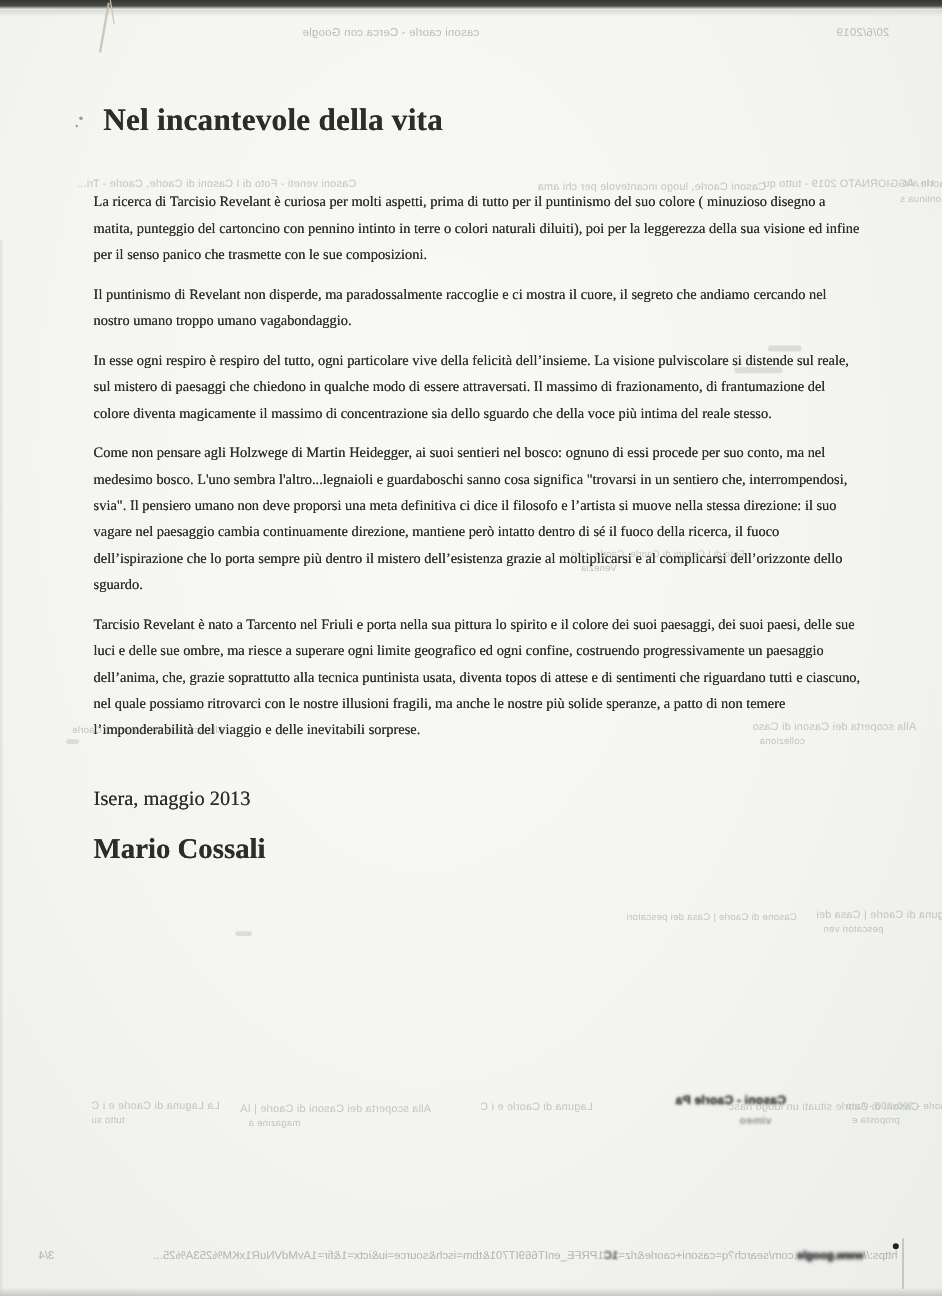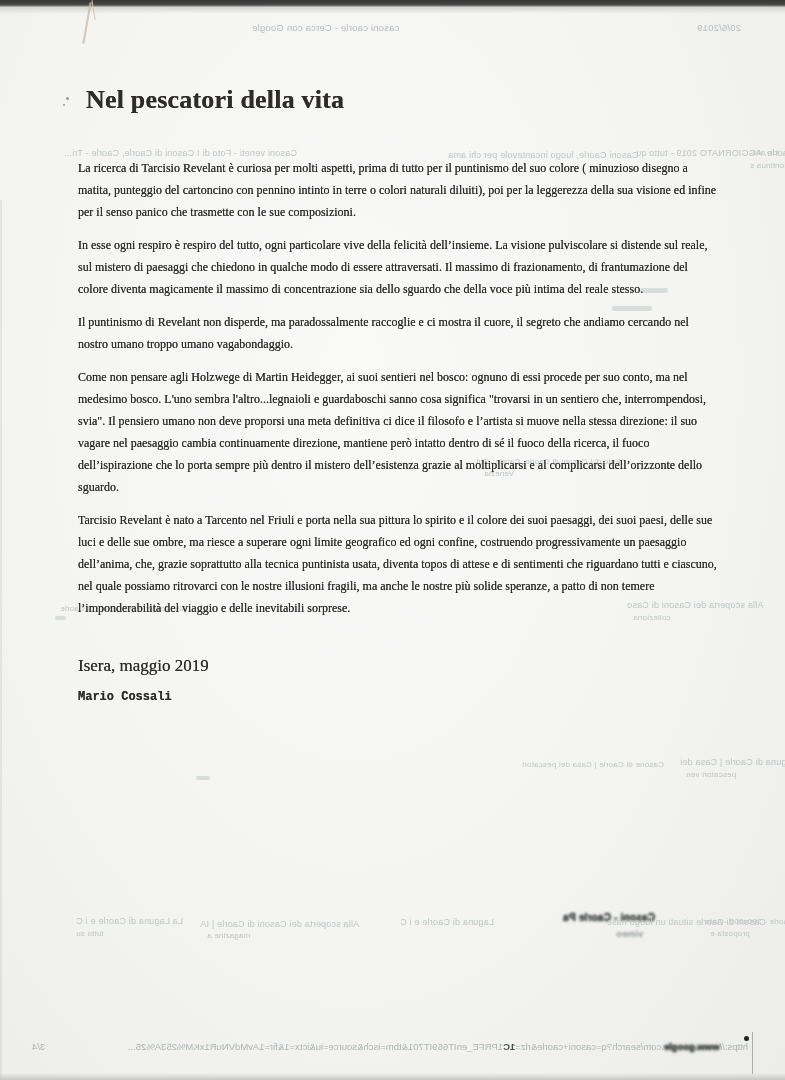--- a/index.html
+++ b/index.html
@@ -24,21 +24,21 @@
   .pin-dot{position:absolute;left:744px;top:1036px;width:5px;height:5px;border-radius:50%;background:#222220;}
   .pin-line{position:absolute;left:752px;top:1032px;width:1px;height:42px;background:#a9afac;}
   .mark{position:absolute;background:#d9dedb;filter:blur(.5px);border-radius:2px;}
   
   .doc{position:absolute;left:78px;top:84px;width:640px;color:#2d2c29;
     text-shadow:0 0 .35px rgba(45,44,41,.85);}
   .doc-title{font-size:26px;font-weight:bold;line-height:1.2;margin:0 8px 42px 8px;letter-spacing:.2px;}
   .doc p{margin:0 0 11px 0;font-size:12px;line-height:22px;}
   .quote-italic{}
   .dateline{margin-top:36px;font-size:17px;line-height:22px;}
-  .author{margin-top:9px;font-size:12px;font-weight:bold;line-height:22px;font-family:Liberation Mono, monospace;}
+  .author{margin-top:20px;font-size:24px;font-weight:bold;line-height:22px;}
   
   .ghost{position:absolute;transform:scaleX(-1);white-space:nowrap;
     font-family:"Liberation Sans", sans-serif;font-size:9px;color:#bec6c2;
     filter:blur(.3px);letter-spacing:.2px;}
   .ghost.hdr{font-size:9.5px;color:#b6bdba;}
   .ghost.small{font-size:8px;}
   .ghost.dark{color:#3a403e;font-weight:bold;filter:blur(1.1px);font-size:10px;
     text-shadow:0 0 2px rgba(58,64,62,.9);}
   .ghost.mid{color:#8e9996;font-weight:bold;filter:blur(.8px);}
   .footer-ghost{position:absolute;left:32px;top:1041px;width:716px;display:flex;
@@ -93,27 +93,27 @@
       <div class="ghost small" style="left: 207px; top: 931px;">magazine a</div>
       <div class="ghost" style="left: 400px; top: 917px;">Laguna di Caorle e i C</div>
       <div class="ghost dark" style="left: 563px; top: 912px;">Casoni - Caorle Pa</div>
       <div class="ghost" style="left: 607px; top: 917px;">Casoni di Caorle situati un luogo nasc</div>
       <div class="ghost mid" style="left: 616px; top: 929px;">vimeo</div>
       <div class="ghost small" style="left: 705px; top: 917px;">Foto casoni a Caorle - 300x200 - Auto</div>
       <div class="ghost small" style="left: 710px; top: 929px;">proposta e</div>
     </div>
 
   <div class="doc">
-    <h1 class="doc-title">Nel pescatori della vita</h1>
+    <h1 class="doc-title">Nel incantevole della vita</h1>
     <p>La ricerca di Tarcisio Revelant è curiosa per molti aspetti, prima di tutto per il puntinismo del suo colore ( minuzioso disegno a matita, punteggio del cartoncino con pennino intinto in terre o colori naturali diluiti), poi per la leggerezza della sua visione ed infine per il senso panico che trasmette con le sue composizioni.</p>
+    <p>Il puntinismo di Revelant non disperde, ma paradossalmente raccoglie e ci mostra il cuore, il segreto che andiamo cercando nel nostro umano troppo umano vagabondaggio.</p>
     <p>In esse ogni respiro è respiro del tutto, ogni particolare vive della felicità dell’insieme. La visione pulviscolare si distende sul reale, sul mistero di paesaggi che chiedono in qualche modo di essere attraversati. Il massimo di frazionamento, di frantumazione del colore diventa magicamente il massimo di concentrazione sia dello sguardo che della voce più intima del reale stesso.</p>
-    <p>Il puntinismo di Revelant non disperde, ma paradossalmente raccoglie e ci mostra il cuore, il segreto che andiamo cercando nel nostro umano troppo umano vagabondaggio.</p>
     <p><span>Come non pensare agli Holzwege di Martin Heidegger, ai suoi sentieri nel bosco: </span><span class="quote-italic">ognuno di essi procede per suo conto, ma nel medesimo bosco. L'uno sembra l'altro...legnaioli e guardaboschi sanno cosa significa "trovarsi in un sentiero che, interrompendosi, svia".</span><span>  Il pensiero umano non deve proporsi una meta definitiva ci dice il filosofo e l’artista si muove nella stessa direzione: il suo vagare nel paesaggio cambia continuamente direzione, mantiene però intatto dentro di sé il fuoco della ricerca, il fuoco dell’ispirazione che lo porta sempre più dentro il mistero dell’esistenza grazie al moltiplicarsi e al complicarsi dell’orizzonte dello sguardo.</span></p>
     <p>Tarcisio Revelant è nato a Tarcento nel Friuli e porta nella sua pittura lo spirito e il colore dei suoi paesaggi, dei suoi paesi, delle sue luci e delle sue ombre, ma riesce a superare ogni limite geografico ed ogni confine, costruendo progressivamente un paesaggio dell’anima, che, grazie soprattutto alla tecnica puntinista usata, diventa topos di attese e di sentimenti che riguardano tutti e ciascuno, nel quale possiamo ritrovarci con le nostre illusioni fragili, ma anche le nostre più solide speranze, a patto di non temere l’imponderabilità del viaggio e delle inevitabili sorprese.</p>
-    <div class="dateline">Isera, maggio 2019</div>
+    <div class="dateline">Isera, maggio 2013</div>
     <div class="author">Mario Cossali</div>
   </div>
 
   <div class="footer-ghost">
     <span>https://</span>
       <span class="domain">www.google</span>
       <span>.com/search?q=casoni+caorle&amp;rlz=</span>
       <span class="rlzbold">1C</span>
       <span>1PRFE_enIT669IT701&amp;tbm=isch&amp;source=iu&amp;ictx=1&amp;fir=1AvMdVNuR1xKM%253A%25...</span>
     <span class="pagenum">3/4</span>

